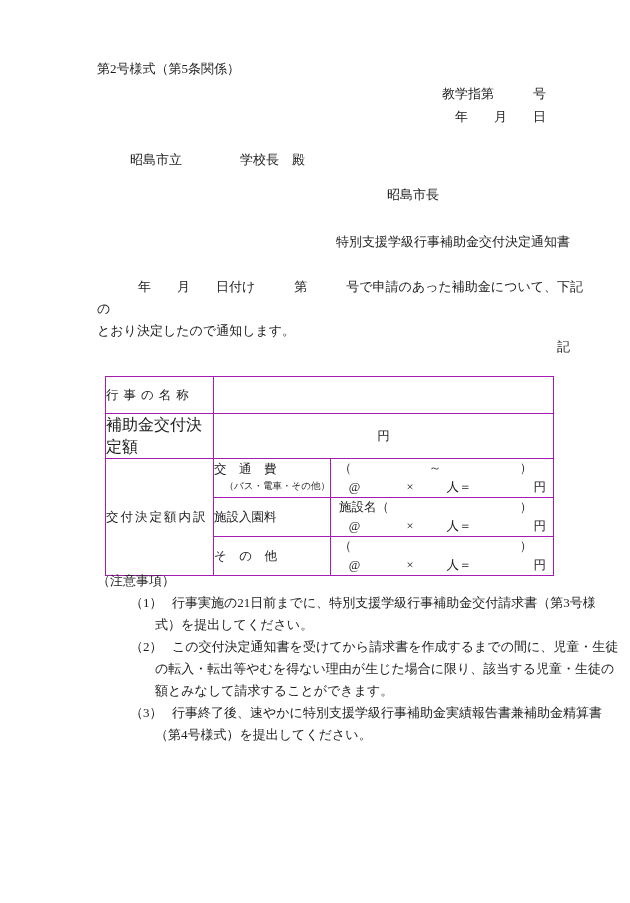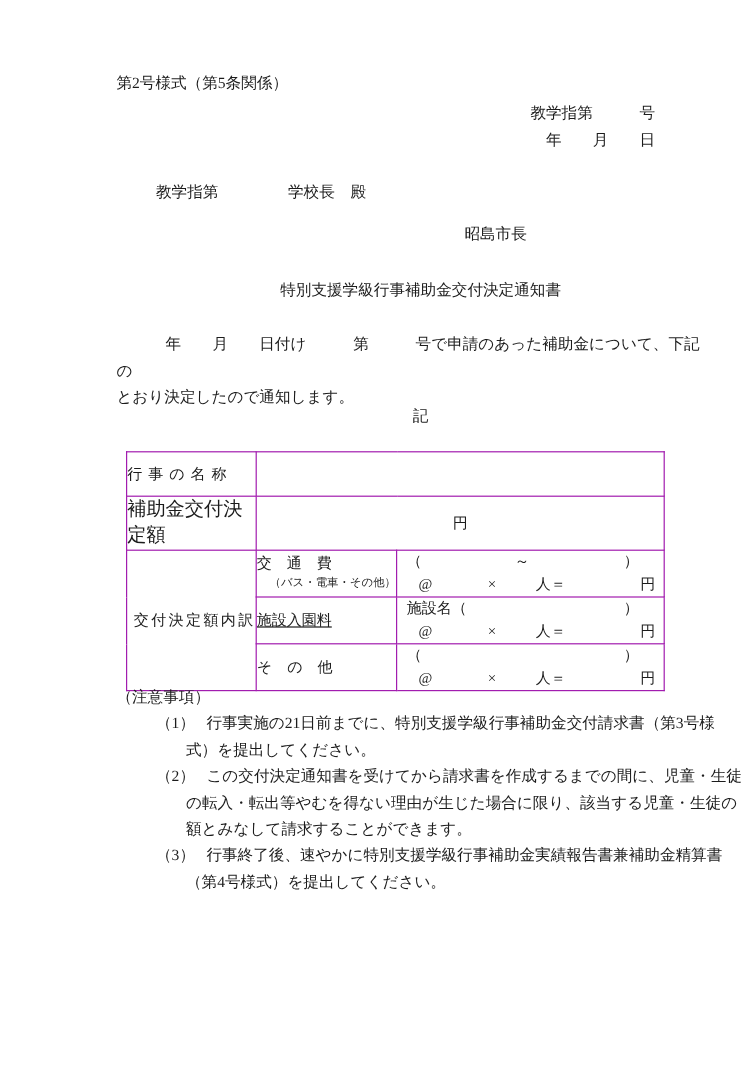--- a/index.html
+++ b/index.html
@@ -7,33 +7,33 @@
     position:relative;width:630px;height:903px;background:#ffffff;
     font-family:"Liberation Serif","DejaVu Serif",serif;
     color:#1c1c1c;font-size:13px;line-height:22px;overflow:hidden;
   }
   .abs{position:absolute;}
   .form-number{left:97px;top:58px;text-align:center;}
   .doc-num-block{right:84px;top:82px;text-align:right;line-height:23px;}
   .addressee{left:130px;top:149px;}
   .addr-spacer{display:inline-block;width:58px;}
   .sender{left:387px;top:184px;}
-  .content-center{left:110px;width:481px;text-align:center;}
+  .content-center{left:89px;width:481px;text-align:right;}
   .title-line{top:231px;}
   .body-par{left:97px;top:276px;width:490px;}
   .body-line1{text-indent:41px;}
   .ki-line{top:336px;}
 
   
   .grant-table{position:absolute;left:105px;top:376px;border-collapse:collapse;table-layout:fixed;width:448px;}
   .grant-table td{border:1px solid #a21caf;padding:0;vertical-align:middle;overflow:hidden;}
   .lab{padding-left:12px;font-size:12.5px;}
   .lab-event{letter-spacing:5px;}
   .lab-amount{font-size:16px;}
-  .lab-breakdown{text-align:right;letter-spacing:2px;padding-left:0;}
+  .lab-breakdown{text-align:left;letter-spacing:2px;padding-left:0;}
   .val-center{text-align:center;font-size:12.5px;}
   .item-cell{padding-left:9px;font-size:12.5px;line-height:17px;}
   .item-note{font-size:9.5px;letter-spacing:0;text-align:right;}
   .detail-cell{font-size:12.5px;}
   .dl{position:relative;height:19px;line-height:19px;}
   .dl span{position:absolute;white-space:nowrap;}
   .p-open{left:8px;}
   .p-mid{left:44%;}
   .p-close{left:85%;}
   .d-at{left:8%;}
@@ -54,21 +54,21 @@
 <div class="page">
 
   <div class="abs form-number">第2号様式（第5条関係）</div>
 
   <div class="abs doc-num-block">
     <div>教学指第　　　号</div>
     <div>年　　月　　日</div>
   </div>
 
   <div class="abs addressee">
-    <span>教学指第</span><span class="addr-spacer"></span><span>学校長　殿</span>
+    <span>昭島市立</span><span class="addr-spacer"></span><span>学校長　殿</span>
   </div>
 
   <div class="abs sender">昭島市長</div>
 
   <div class="abs content-center title-line">特別支援学級行事補助金交付決定通知書</div>
 
   <div class="abs body-par">
     <div class="body-line1">年　　月　　日付け　　　第　　　号で申請のあった補助金について、下記の</div>
     <div>とおり決定したので通知します。</div>
   </div>
@@ -103,21 +103,21 @@
           <span class="p-close">）</span>
         </div>
         <div class="dl">
           <span class="d-at">@</span>
           <span class="d-times">×</span>
           <span class="d-people">人＝</span>
           <span class="d-yen">円</span>
         </div>
       </td>
     </tr>
-    <tr style="height:36px;text-decoration:underline;">
+    <tr style="height:36px;">
       <td class="item-cell">
         <div>施設入園料</div>
       </td>
       <td class="detail-cell">
         <div class="dl">
           <span class="p-open">施設名（</span>
           <span class="p-close">）</span>
         </div>
         <div class="dl">
           <span class="d-at">@</span>

